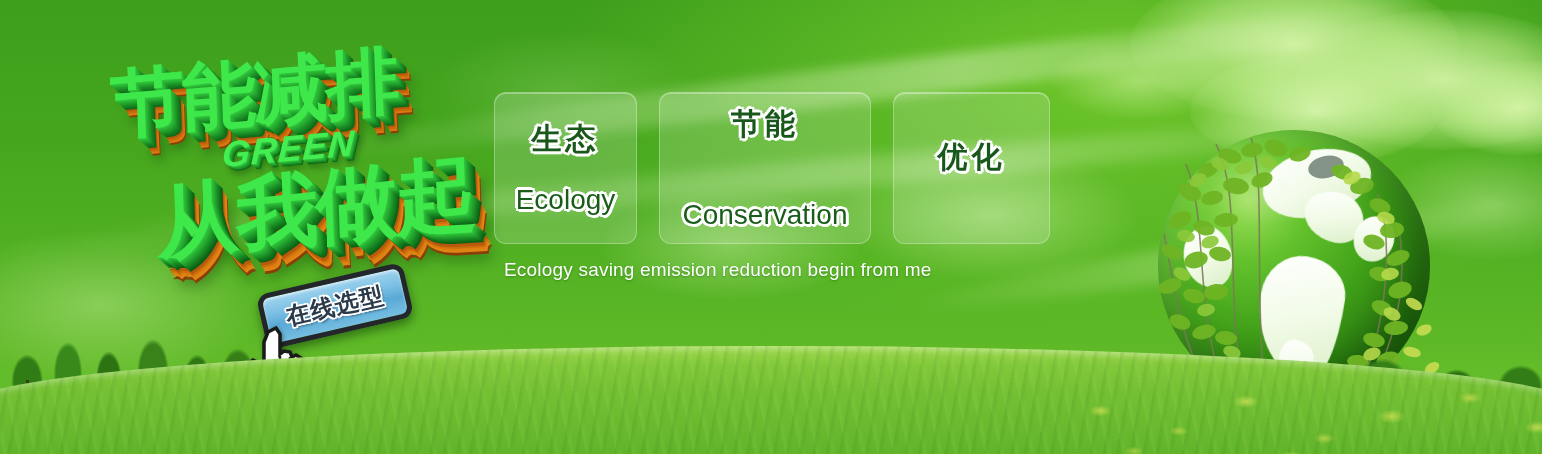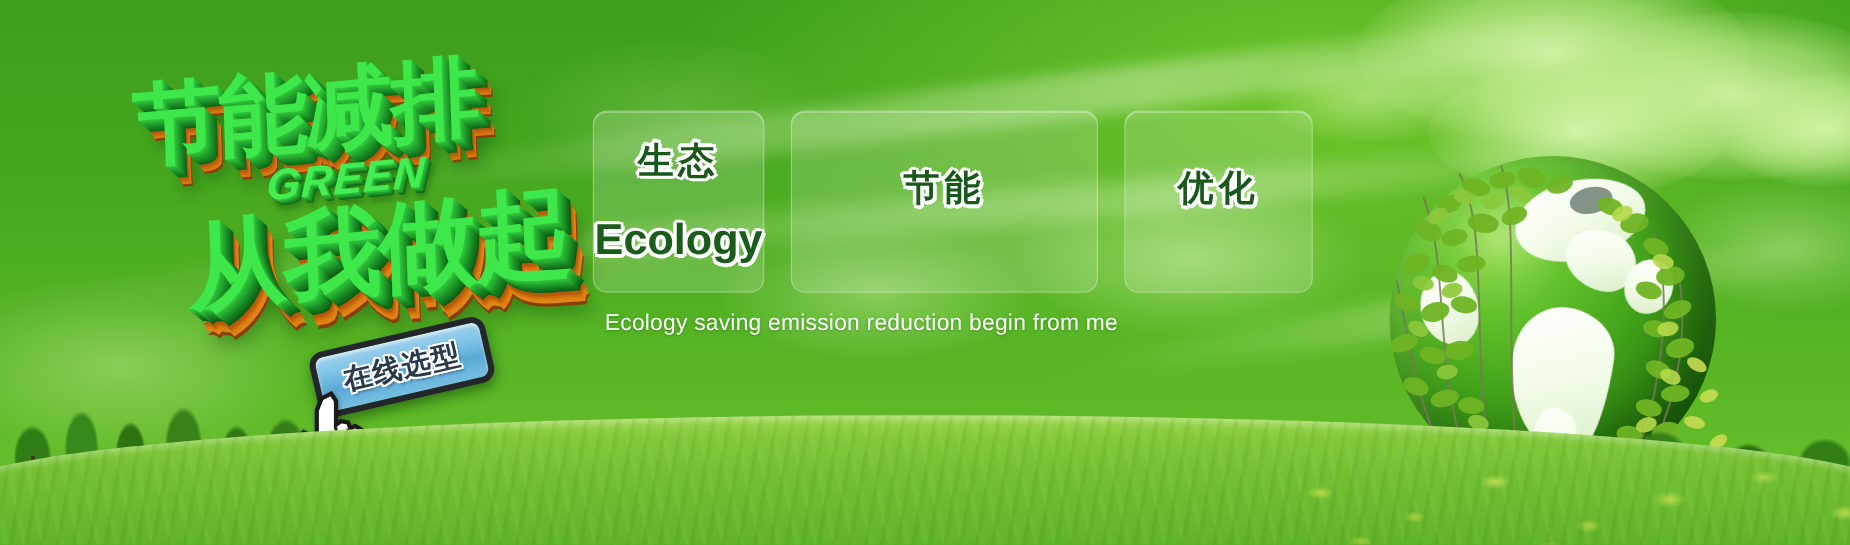--- a/index.html
+++ b/index.html
@@ -197,31 +197,30 @@
     color:#19581b;
     margin-top:2px;
     margin-bottom:24px;
     text-shadow:
       -2px -2px 0 #fff, 2px -2px 0 #fff, -2px 2px 0 #fff, 2px 2px 0 #fff,
       -2px 0 0 #fff, 2px 0 0 #fff, 0 -2px 0 #fff, 0 2px 0 #fff,
       -1px -3px 0 #fff, 1px 3px 0 #fff, 3px 1px 0 #fff, -3px -1px 0 #fff;
     letter-spacing:4px;
   }
   .card-en {
-    font-size:36px;
+    font-size:28px;
     color:#1a5c1a;
     margin-bottom:4px;
     text-shadow:
       -2px -2px 0 #fff, 2px -2px 0 #fff, -2px 2px 0 #fff, 2px 2px 0 #fff,
       -2px 0 0 #fff, 2px 0 0 #fff, 0 -2px 0 #fff, 0 2px 0 #fff,
       -1px -3px 0 #fff, 1px 3px 0 #fff, 3px 1px 0 #fff, -3px -1px 0 #fff;
-    font-weight: bold;
   }
   .card-1 { width:143px; }
-  .card-2 { width:256px;gap:30px; }
+  .card-2 { width:212px;gap:30px; }
   .card-3 { width:157px; }
 
   
   #tagline {
     position:absolute;
     left:504px; top:259px;
     font-size:19px;
     color:#ffffff;
     letter-spacing:.2px;
     text-shadow:0 1px 2px rgba(0,60,0,.35);
@@ -434,20 +433,21 @@
     </svg>
   </div>
 
   <div id="cards">
     <div class="card card-1">
       <div class="card-cn">生态</div>
       <div class="card-en">Ecology</div>
     </div>
     <div class="card card-2">
       <div class="card-cn">节能</div>
+      <div class="card-en">Conservation</div>
     </div>
     <div class="card card-3">
       <div class="card-cn">优化</div>
     </div>
   </div>
 
   <div id="tagline">Ecology saving emission reduction begin from me</div>
 
   <div id="globe-wrap">
     <div id="globe-shadow"></div>

